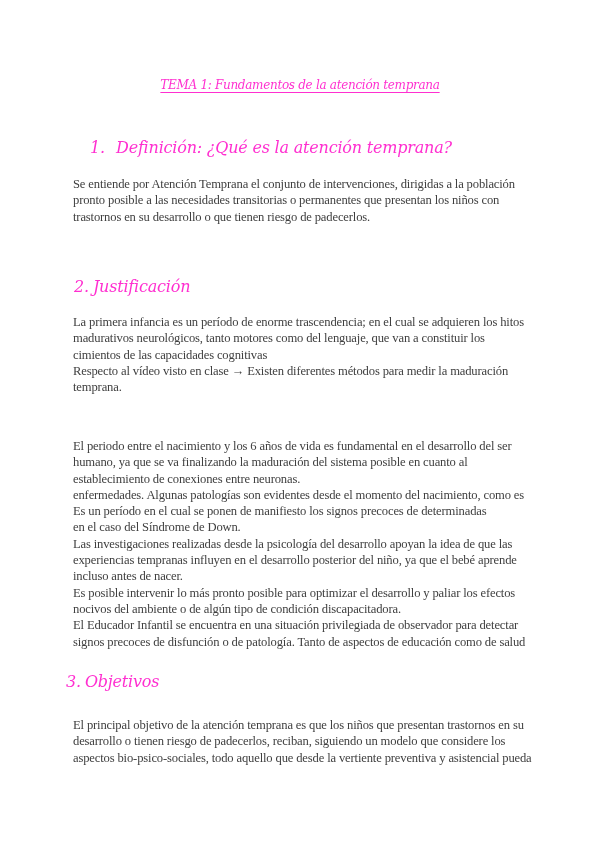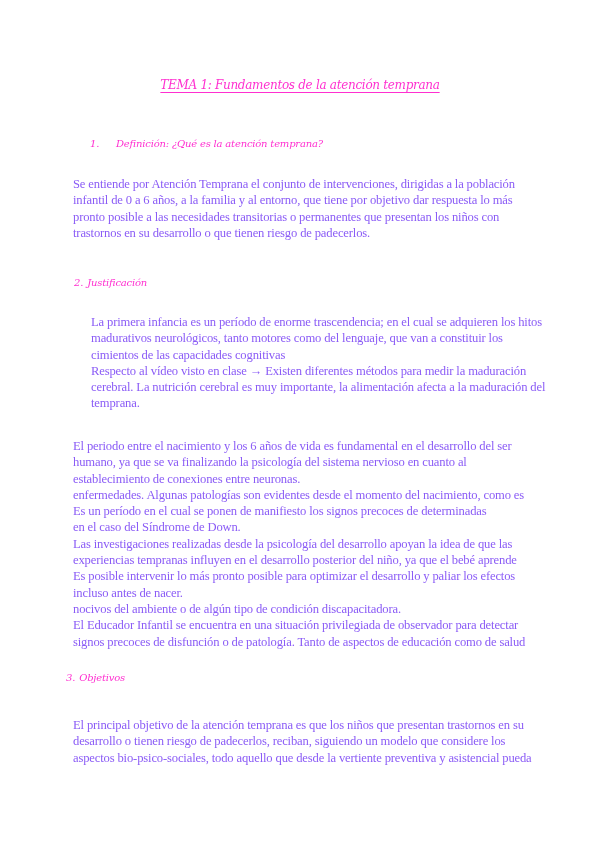--- a/index.html
+++ b/index.html
@@ -32,92 +32,90 @@
       color: #ff2fd0;
       text-decoration: underline;
       text-decoration-thickness: 1px;
       text-underline-offset: 3px;
       letter-spacing: -0.3px;
     }
     .heading {
       position: absolute;
       font-family: "DejaVu Serif", serif;
       font-style: italic;
-      font-size: 10px;
+      font-size: 16px;
       color: #ff2fd0;
       letter-spacing: -0.2px;
     }
     .heading .num {
       display: inline-block;
     }
     .h1 { top: 138px; left: 90px; }
     .h1 .num { width: 26px; }
     .h2 { top: 277px; left: 74px; }
     .h2 .num { margin-right: 4px; }
     .h3 { top: 672px; left: 66px; }
     .h3 .num { margin-right: 4px; }
 
     .para {
       position: absolute;
       left: 73px;
       width: 460px;
       font-family: "Liberation Serif", serif;
       font-size: 12.6px;
       line-height: 16.3px;
-      color: #8b5cf6;
+      color: #404040;
       letter-spacing: -0.15px;
     }
     .para .line {
       display: block;
       white-space: nowrap;
     }
     .p1 { top: 176px; }
-    .p2 { top: 314px; margin-left: 18px; }
+    .p2 { top: 314px; }
     .p3 { top: 438px; }
     .p4 { top: 717px; }
   </style>
 </head>
 <body>
 
 <div class="page">
 
   <div class="title">TEMA 1: Fundamentos de la atención temprana</div>
 
   <div class="heading h1">
     <span class="num">1.</span><span>Definición: ¿Qué es la atención temprana?</span>
   </div>
   <div class="para p1">
     <span class="line">Se entiende por Atención Temprana el conjunto de intervenciones, dirigidas a la población</span>
-    <span class="line">infantil de 0 a 6 años, a la familia y al entorno, que tiene por objetivo dar respuesta lo más</span>
     <span class="line">pronto posible a las necesidades transitorias o permanentes que presentan los niños con</span>
     <span class="line">trastornos en su desarrollo o que tienen riesgo de padecerlos.</span>
   </div>
 
   <div class="heading h2">
     <span class="num">2.</span><span>Justificación</span>
   </div>
   <div class="para p2">
     <span class="line"> La primera infancia es un período de enorme trascendencia; en el cual se adquieren los hitos</span>
     <span class="line">madurativos neurológicos, tanto motores como del lenguaje, que van a constituir los</span>
     <span class="line">cimientos de las capacidades cognitivas</span>
     <span class="line">Respecto al vídeo visto en clase → Existen diferentes métodos para medir la maduración</span>
-    <span class="line">cerebral. La nutrición cerebral es muy importante, la alimentación afecta a la maduración del</span>
     <span class="line">temprana.</span>
   </div>
   <div class="para p3">
     <span class="line">El periodo entre el nacimiento y los 6 años de vida es fundamental en el desarrollo del ser</span>
-    <span class="line">humano, ya que se va finalizando la psicología del sistema nervioso en cuanto al</span>
+    <span class="line">humano, ya que se va finalizando la maduración del sistema posible en cuanto al</span>
     <span class="line">establecimiento de conexiones entre neuronas.</span>
     <span class="line">enfermedades. Algunas patologías son evidentes desde el momento del nacimiento, como es</span>
     <span class="line">Es un período en el cual se ponen de manifiesto los signos precoces de determinadas</span>
     <span class="line">en el caso del Síndrome de Down.</span>
     <span class="line">Las investigaciones realizadas desde la psicología del desarrollo apoyan la idea de que las</span>
     <span class="line">experiencias tempranas influyen en el desarrollo posterior del niño, ya que el bebé aprende</span>
+    <span class="line">incluso antes de nacer.</span>
     <span class="line"> Es posible intervenir lo más pronto posible para optimizar el desarrollo y paliar los efectos</span>
-    <span class="line">incluso antes de nacer.</span>
     <span class="line">nocivos del ambiente o de algún tipo de condición discapacitadora.</span>
     <span class="line">El Educador Infantil se encuentra en una situación privilegiada de observador para detectar</span>
     <span class="line">signos precoces de disfunción o de patología. Tanto de aspectos de educación como de salud</span>
   </div>
 
   <div class="heading h3">
     <span class="num">3.</span><span>Objetivos</span>
   </div>
   <div class="para p4">
     <span class="line">El principal objetivo de la atención temprana es que los niños que presentan trastornos en su</span>

